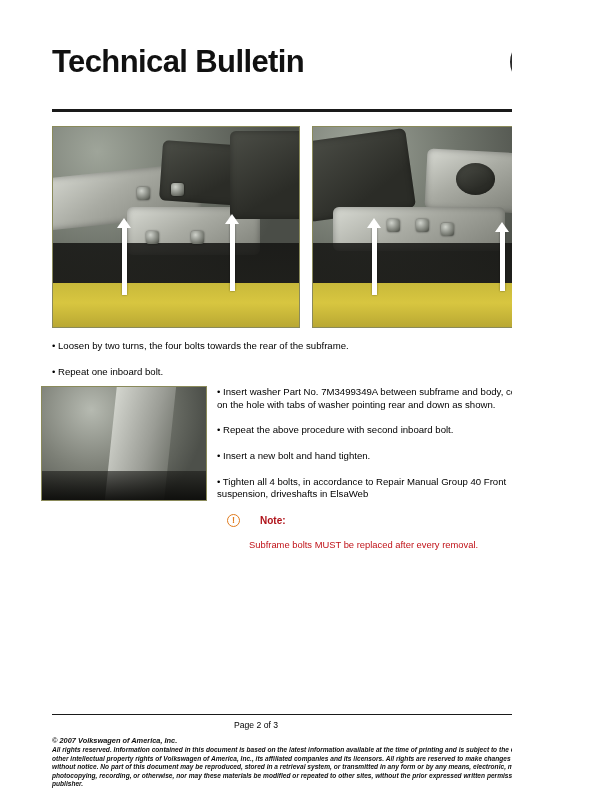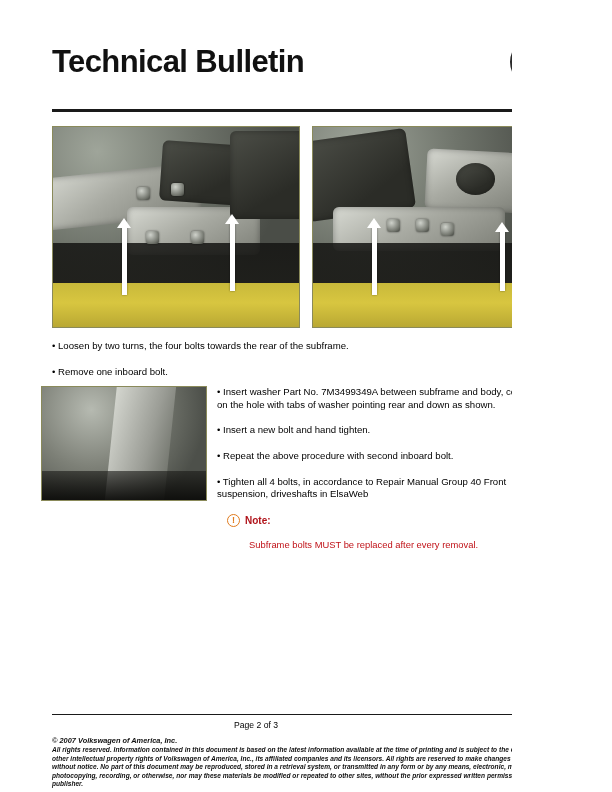--- a/index.html
+++ b/index.html
@@ -195,20 +195,21 @@
     font-size: 9px;
     font-weight: bold;
     line-height: 11px;
     text-align: center;
     box-sizing: border-box;
   }
   .note-label {
     color: #b0131a;
     font-weight: bold;
     font-size: 10px;
+    margin-left: 15px;
   }
   .note-text {
     margin-top: 12px;
     color: #c01218;
     font-size: 9.4px;
     margin-left: 32px;
   }
 
   
   .footer-rule {
@@ -287,34 +288,34 @@
       <div class="ph-bolt" style="left:30%; top:46%;"></div>
       <div class="ph-bolt" style="left:42%; top:46%;"></div>
       <div class="ph-bolt" style="left:52%; top:48%;"></div>
       <div class="arrow" style="left:24%; top:50%; height:34%;"></div>
       <div class="arrow" style="left:76%; top:52%; height:30%;"></div>
     </div>
   </div>
 
   <div class="bullets-top">
     <div class="b">• Loosen by two turns, the four bolts towards the rear of the subframe.</div>
-    <div class="b">• Remove one inboard bolt.</div>
+    <div class="b">• Repeat one inboard bolt.</div>
   </div>
 
   <div class="mid">
     <div class="small-photo">
       <div class="sp-bg"></div>
       <div class="sp-blade"></div>
       <div class="sp-dark"></div>
     </div>
 
     <div class="right-col">
       <div class="b">• Insert washer Part No. 7M3499349A between subframe and body, centered on the hole with tabs of washer pointing rear and down as shown.</div>
+      <div class="b">• Repeat the above procedure with second inboard bolt.</div>
       <div class="b">• Insert a new bolt and hand tighten.</div>
-      <div class="b">• Repeat the above procedure with second inboard bolt.</div>
       <div class="b">• Tighten all 4 bolts, in accordance to Repair Manual Group 40 Front suspension, driveshafts in ElsaWeb</div>
 
       <div class="note-wrap">
         <div class="note-icon">!</div>
         <div class="note-label">Note:</div>
       </div>
       <div class="note-text">Subframe bolts MUST be replaced after every removal.</div>
     </div>
   </div>
 

